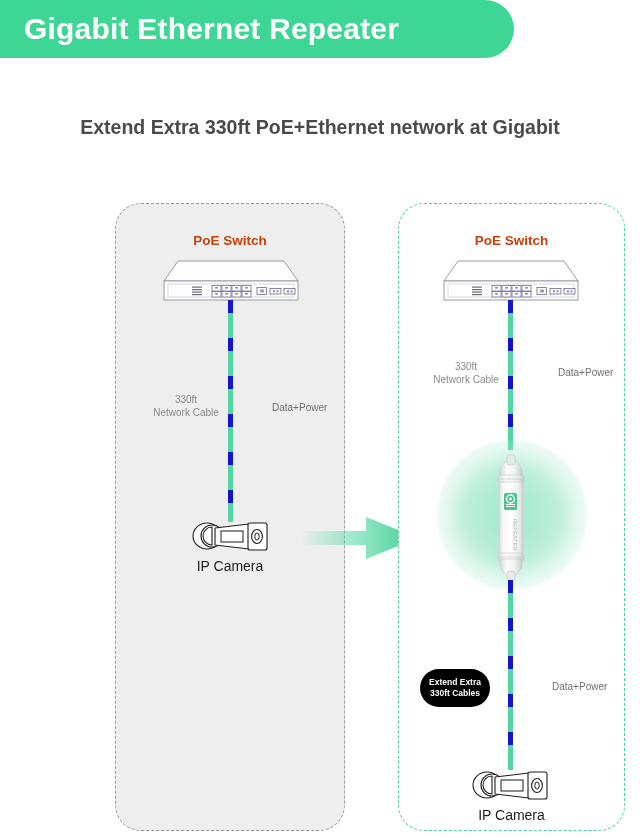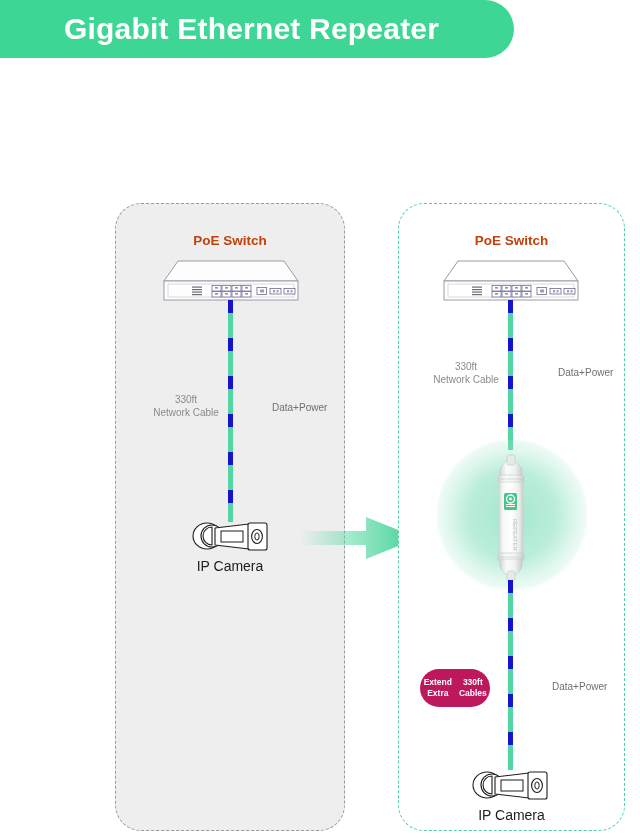--- a/index.html
+++ b/index.html
@@ -20,21 +20,21 @@
     background:#3ed694;
     border-top-right-radius:30px;
     border-bottom-right-radius:30px;
     display:flex;align-items:center;
   }
   .banner-title{
     color:#ffffff;
     font-size:30px;
     font-weight:bold;
     letter-spacing:.2px;
-    margin-left:64px;
+    margin-left:24px;
     white-space:nowrap;
   }
 
   
   .subtitle{
     position:absolute;left:0;top:112px;width:640px;
     text-align:center;
     color:#4a4a4a;
     font-size:19.5px;
     font-weight:bold;
@@ -114,39 +114,40 @@
     filter:blur(1px);
   }
   .repeater{
     position:absolute;left:489px;top:447px;width:44px;height:140px;
   }
 
   
   .badge{
     position:absolute;left:420px;top:669px;
     width:70px;height:38px;
-    background:#be185d;
+    background:#000000;
     border-radius:19px;
-    display:flex;flex-direction:row;
+    display:flex;flex-direction:column;
     align-items:center;justify-content:center;
     color:#ffffff;font-size:8.5px;font-weight:bold;
     line-height:11px;text-align:center;
   }
   .badge span{display:block;}
 </style>
 </head>
 <body>
 
 <div id="stage">
 
   <div class="banner">
     <div class="banner-title">Gigabit Ethernet Repeater</div>
   </div>
 
   <div class="subtitle">
+    <span>Extend Extra 330ft PoE+Ethernet network at Gigabit</span>
   </div>
 
   <div class="panel panel-left"></div>
 
   <div class="panel-title" style="left:115px;top:233px;width:230px;">PoE Switch</div>
 
   <div class="switch-wrap" style="left:160px;top:257px;">
     <svg class="switch-svg" width="142" height="48" viewBox="0 0 142 48">
 
       <path d="M18 4 L124 4 L138 24 L4 24 Z" fill="#fdfdfd" stroke="#9a9aa8" stroke-width="1"></path>

